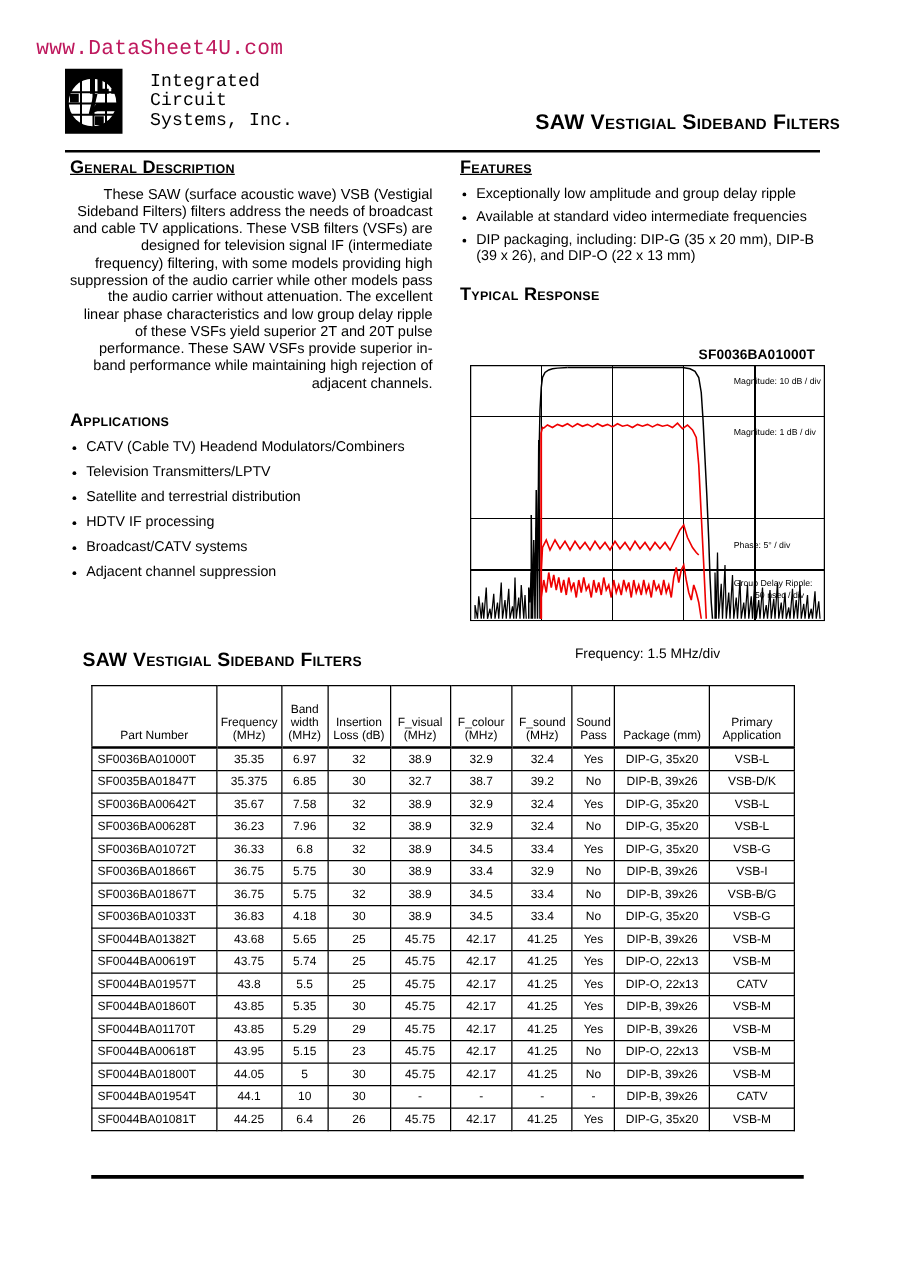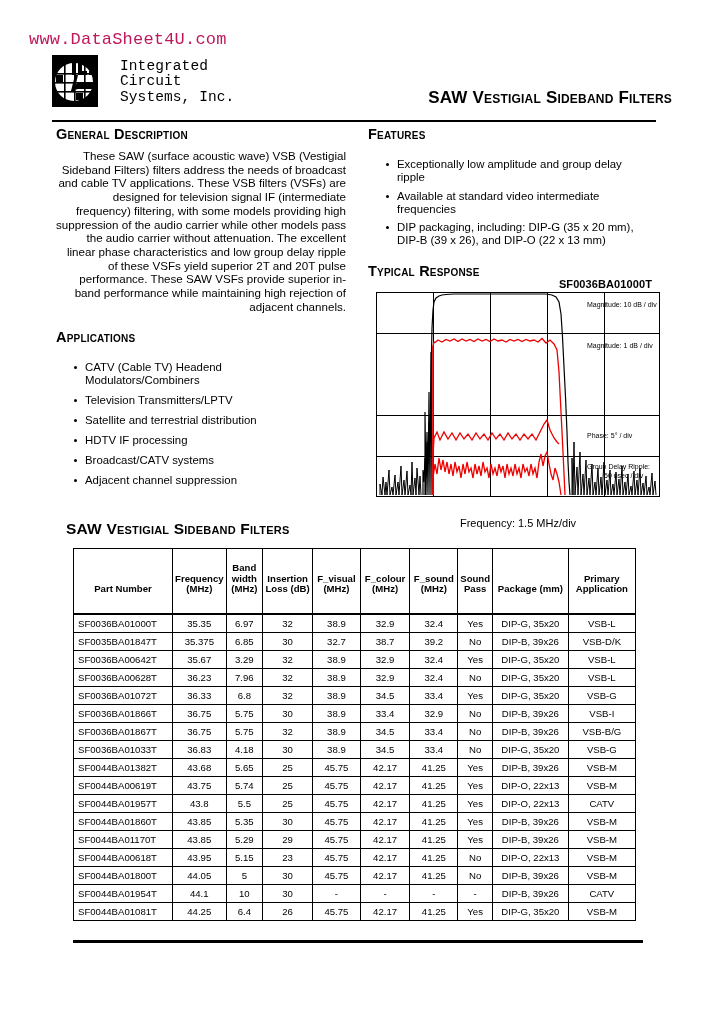--- a/index.html
+++ b/index.html
@@ -37,29 +37,30 @@
   .sc{font-variant:small-caps;}
   .rule-top{position:absolute;left:52px;top:120px;width:604px;height:2px;background:#000;}
 
   
   .col-left{position:absolute;left:56px;top:126px;width:290px;}
   .col-right{position:absolute;left:368px;top:126px;width:292px;}
 
   h2.sec{
     margin:0 0 7px 0;font-size:14.5px;font-weight:bold;letter-spacing:.2px;
     font-variant:small-caps;
+    text-decoration:underline;
   }
   h2.sec2{
     margin:16px 0 7px 0;font-size:14.5px;font-weight:bold;letter-spacing:.2px;
     font-variant:small-caps;
   }
   p.body{
     margin:0;font-size:11.6px;line-height:13.7px;text-align:right;
   }
-  ul.bul{margin:16px;padding:0;list-style:none;}
+  ul.bul{margin:0;padding:0;list-style:none;}
   ul.bul li{
     position:relative;padding-left:13px;margin-bottom:5.5px;
     font-size:11.4px;line-height:13px;
   }
   ul.bul li:before{
     content:"";position:absolute;left:2px;top:5px;width:3px;height:3px;
     background:#000;border-radius:50%;
   }
   .col-left ul.bul li{margin-bottom:7px;}
 
@@ -86,24 +87,24 @@
   }
   table.spec th, table.spec td{
     border:1px solid #000;
     padding:0 2px;
     height:17px;
     text-align:center;
     white-space:nowrap;
     font-weight:normal;
   }
   table.spec thead th{
-    font-weight:bold;
+    font-weight:normal;
     vertical-align:bottom;
     height:46px;
-    padding-bottom:18px;
+    padding-bottom:2px;
     line-height:10.6px;
     border-bottom-width:2px;
   }
   table.spec thead th.first{ }
   table.spec td.part{text-align:left;padding-left:4px;}
   table.spec td.pkg{text-align:center;}
   .colg1{width:100px;}
   .colg2{width:52px;}
   .colg3{width:37px;}
   .colg4{width:50px;}
@@ -294,21 +295,21 @@
           <td>32.7</td>
           <td>38.7</td>
           <td>39.2</td>
           <td>No</td>
           <td class="pkg">DIP-B, 39x26</td>
           <td>VSB-D/K</td>
         </tr>
         <tr>
           <td class="part">SF0036BA00642T</td>
           <td>35.67</td>
-          <td>3.29</td>
+          <td>7.58</td>
           <td>32</td>
           <td>38.9</td>
           <td>32.9</td>
           <td>32.4</td>
           <td>Yes</td>
           <td class="pkg">DIP-G, 35x20</td>
           <td>VSB-L</td>
         </tr>
         <tr>
           <td class="part">SF0036BA00628T</td>

